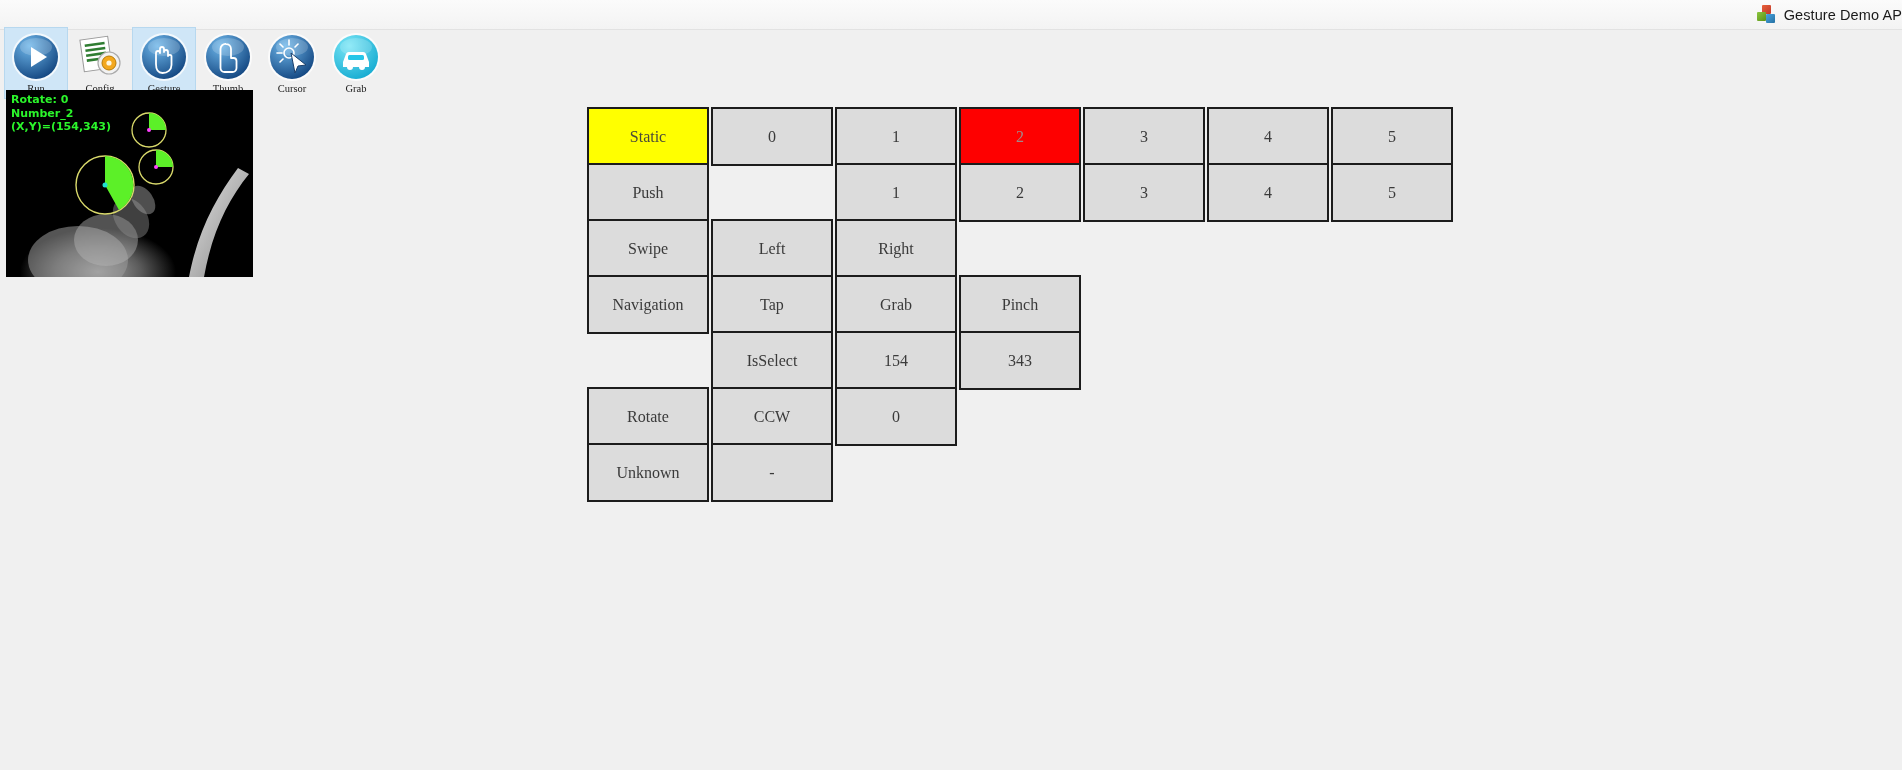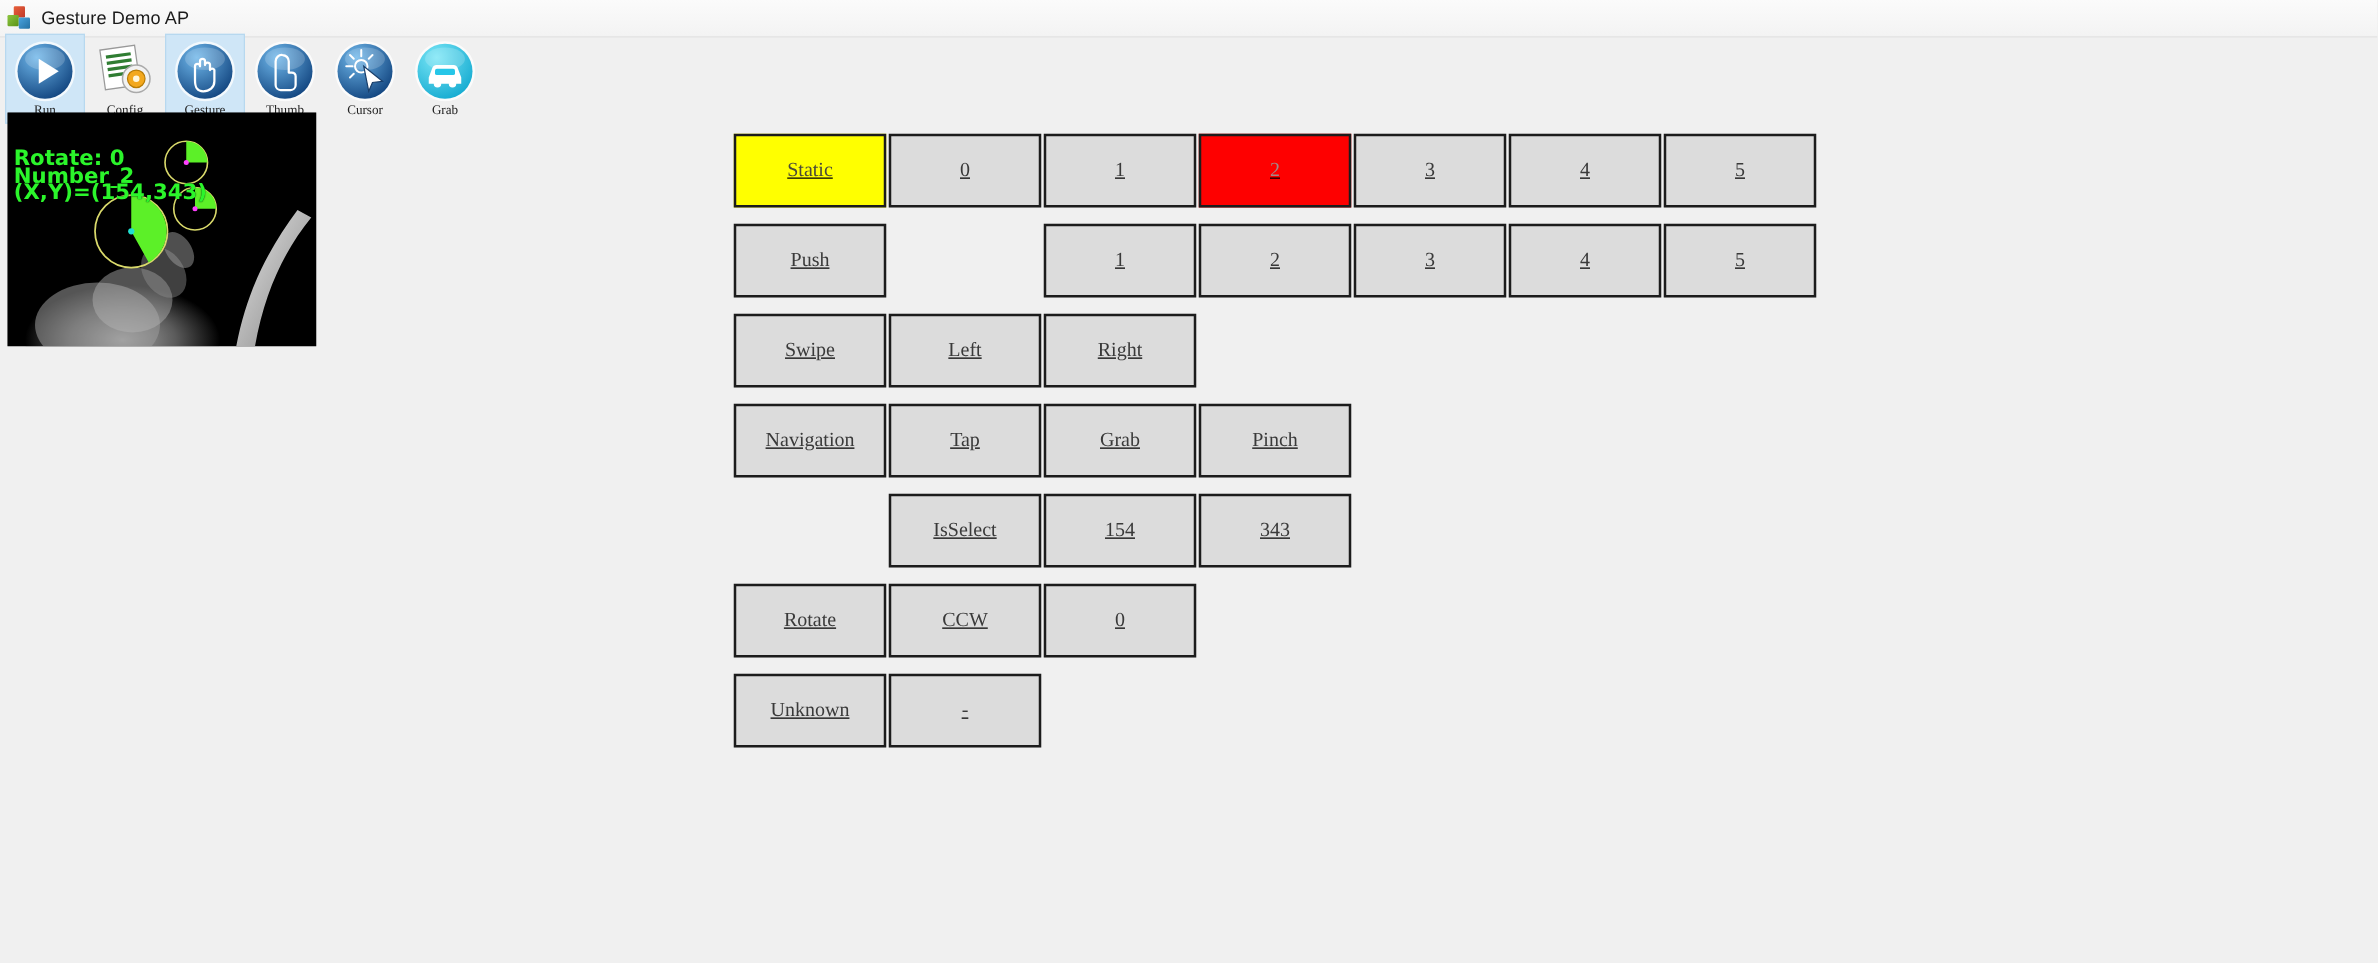--- a/index.html
+++ b/index.html
@@ -17,20 +17,21 @@
 
   
   .titlebar {
     height: 30px;
     background: linear-gradient(180deg,#fbfbfb 0%,#f3f3f3 100%);
     border-bottom: 1px solid #e2e2e2;
     display: flex;
     align-items: center;
     padding-left: 6px;
     box-sizing: border-box;
+    justify-content: flex-end;
   }
   .app-icon {
     width: 20px; height: 20px;
     position: relative;
     margin-right: 7px;
     flex: 0 0 auto;
   }
   .app-icon .blk {
     position: absolute;
     width: 9px; height: 9px;
@@ -95,40 +96,38 @@
     top: 90px;
     width: 247px;
     height: 187px;
     background: #000;
     overflow: hidden;
   }
   .video-overlay {
     position: absolute;
     left: 5px; top: 3px;
     color: #2bf52b;
-    font-size: 17px;
+    font-size: 11px;
     line-height: 13.5px;
     font-family: "DejaVu Sans", sans-serif;
     font-weight: 700;
     text-shadow: 0 0 1px #000;
     z-index: 5;
     white-space: pre;
-    margin-top: 28px;
   }
 
   
   .grid {
     position: absolute;
     left: 587px;
     top: 107px;
   }
   .grid-row {
     display: flex;
-    height: 72px;
-    text-decoration: underline;
+    height: 56px;
   }
   .cell {
     width: 122px;
     height: 59px;
     margin-right: 2px;
     box-sizing: border-box;
     background: #dcdcdc;
     border: 2px solid #1c1c1c;
     display: flex;
     align-items: center;

